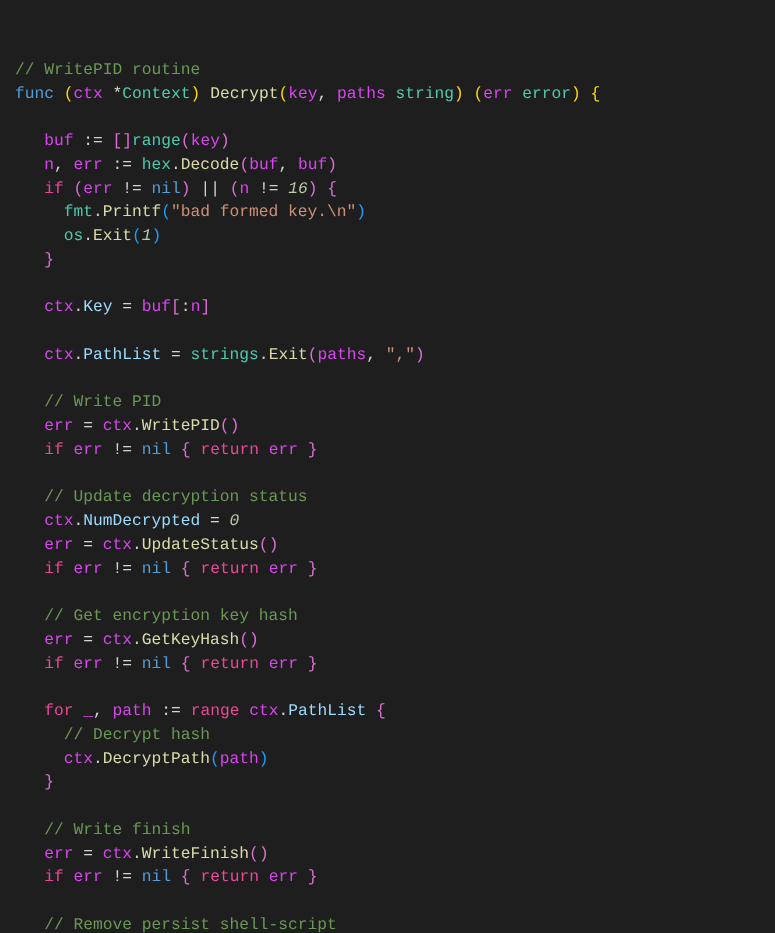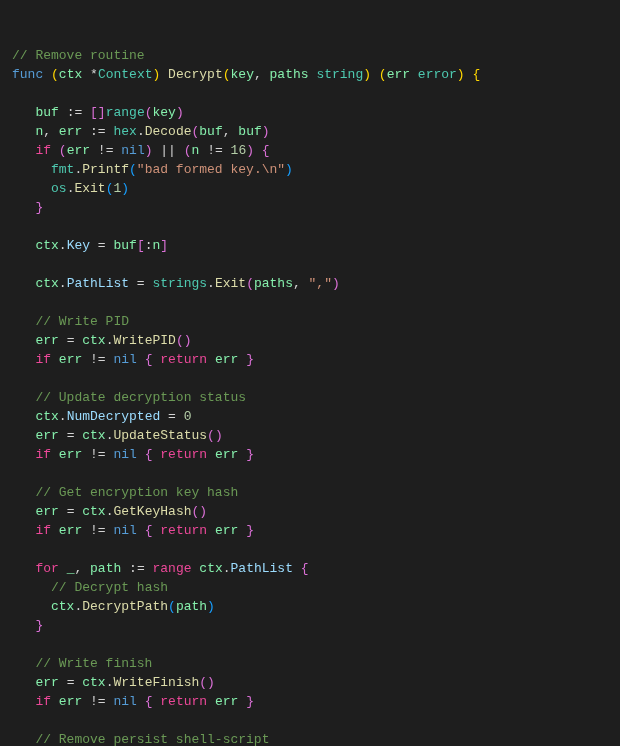--- a/index.html
+++ b/index.html
@@ -13,34 +13,34 @@
   white-space: pre;
   width: 620px;
   height: 746px;
   overflow: hidden;
 }
 .comment { color: #6a9955; }
 .keyword { color: #ec4899; text-align: right; }
 .keyword-func { color: #569cd6; margin-top: 20px; }
 .type { color: #4ec9b0; }
 .func-name { color: #dcdcaa; }
-.param { color: #86efac; }
+.param { color: #d946ef; }
 .string { color: #ce9178; }
-.number { color: #b5cea8; }
+.number { color: #b5cea8; font-style: italic; }
 .operator { color: #d4d4d4; }
 .prop { color: #9cdcfe; }
 .pkg { color: #4ec9b0; }
 .paren { color: #ffd700; }
 .paren2 { color: #da70d6; }
 .paren3 { color: #179fff; }
 </style>
 </head>
 <body>
 
-<div><span class="comment">// Remove routine</span>
+<div><span class="comment">// WritePID routine</span>
 <span class="keyword-func">func</span> <span class="paren">(</span><span class="param">ctx</span> <span class="operator">*</span><span class="type">Context</span><span class="paren">)</span> <span class="func-name">Decrypt</span><span class="paren">(</span><span class="param">key</span>, <span class="param">paths</span> <span class="type">string</span><span class="paren">)</span> <span class="paren">(</span><span class="param">err</span> <span class="type">error</span><span class="paren">)</span> <span class="paren">{</span>
 
    <span class="param">buf</span> <span class="operator">:=</span> <span class="paren2">[</span><span class="paren2">]</span><span class="type">range</span><span class="paren2">(</span><span class="param">key</span><span class="paren2">)</span>
    <span class="param">n</span>, <span class="param">err</span> <span class="operator">:=</span> <span class="pkg">hex</span>.<span class="func-name">Decode</span><span class="paren2">(</span><span class="param">buf</span>, <span class="param">buf</span><span class="paren2">)</span>
    <span class="keyword">if</span> <span class="paren2">(</span><span class="param">err</span> <span class="operator">!=</span> <span class="keyword-func">nil</span><span class="paren2">)</span> <span class="operator">||</span> <span class="paren2">(</span><span class="param">n</span> <span class="operator">!=</span> <span class="number">16</span><span class="paren2">)</span> <span class="paren2">{</span>
      <span class="pkg">fmt</span>.<span class="func-name">Printf</span><span class="paren3">(</span><span class="string">"bad formed key.\n"</span><span class="paren3">)</span>
      <span class="pkg">os</span>.<span class="func-name">Exit</span><span class="paren3">(</span><span class="number">1</span><span class="paren3">)</span>
    <span class="paren2">}</span>
 
    <span class="param">ctx</span>.<span class="prop">Key</span> <span class="operator">=</span> <span class="param">buf</span><span class="paren2">[</span><span class="operator">:</span><span class="param">n</span><span class="paren2">]</span>

